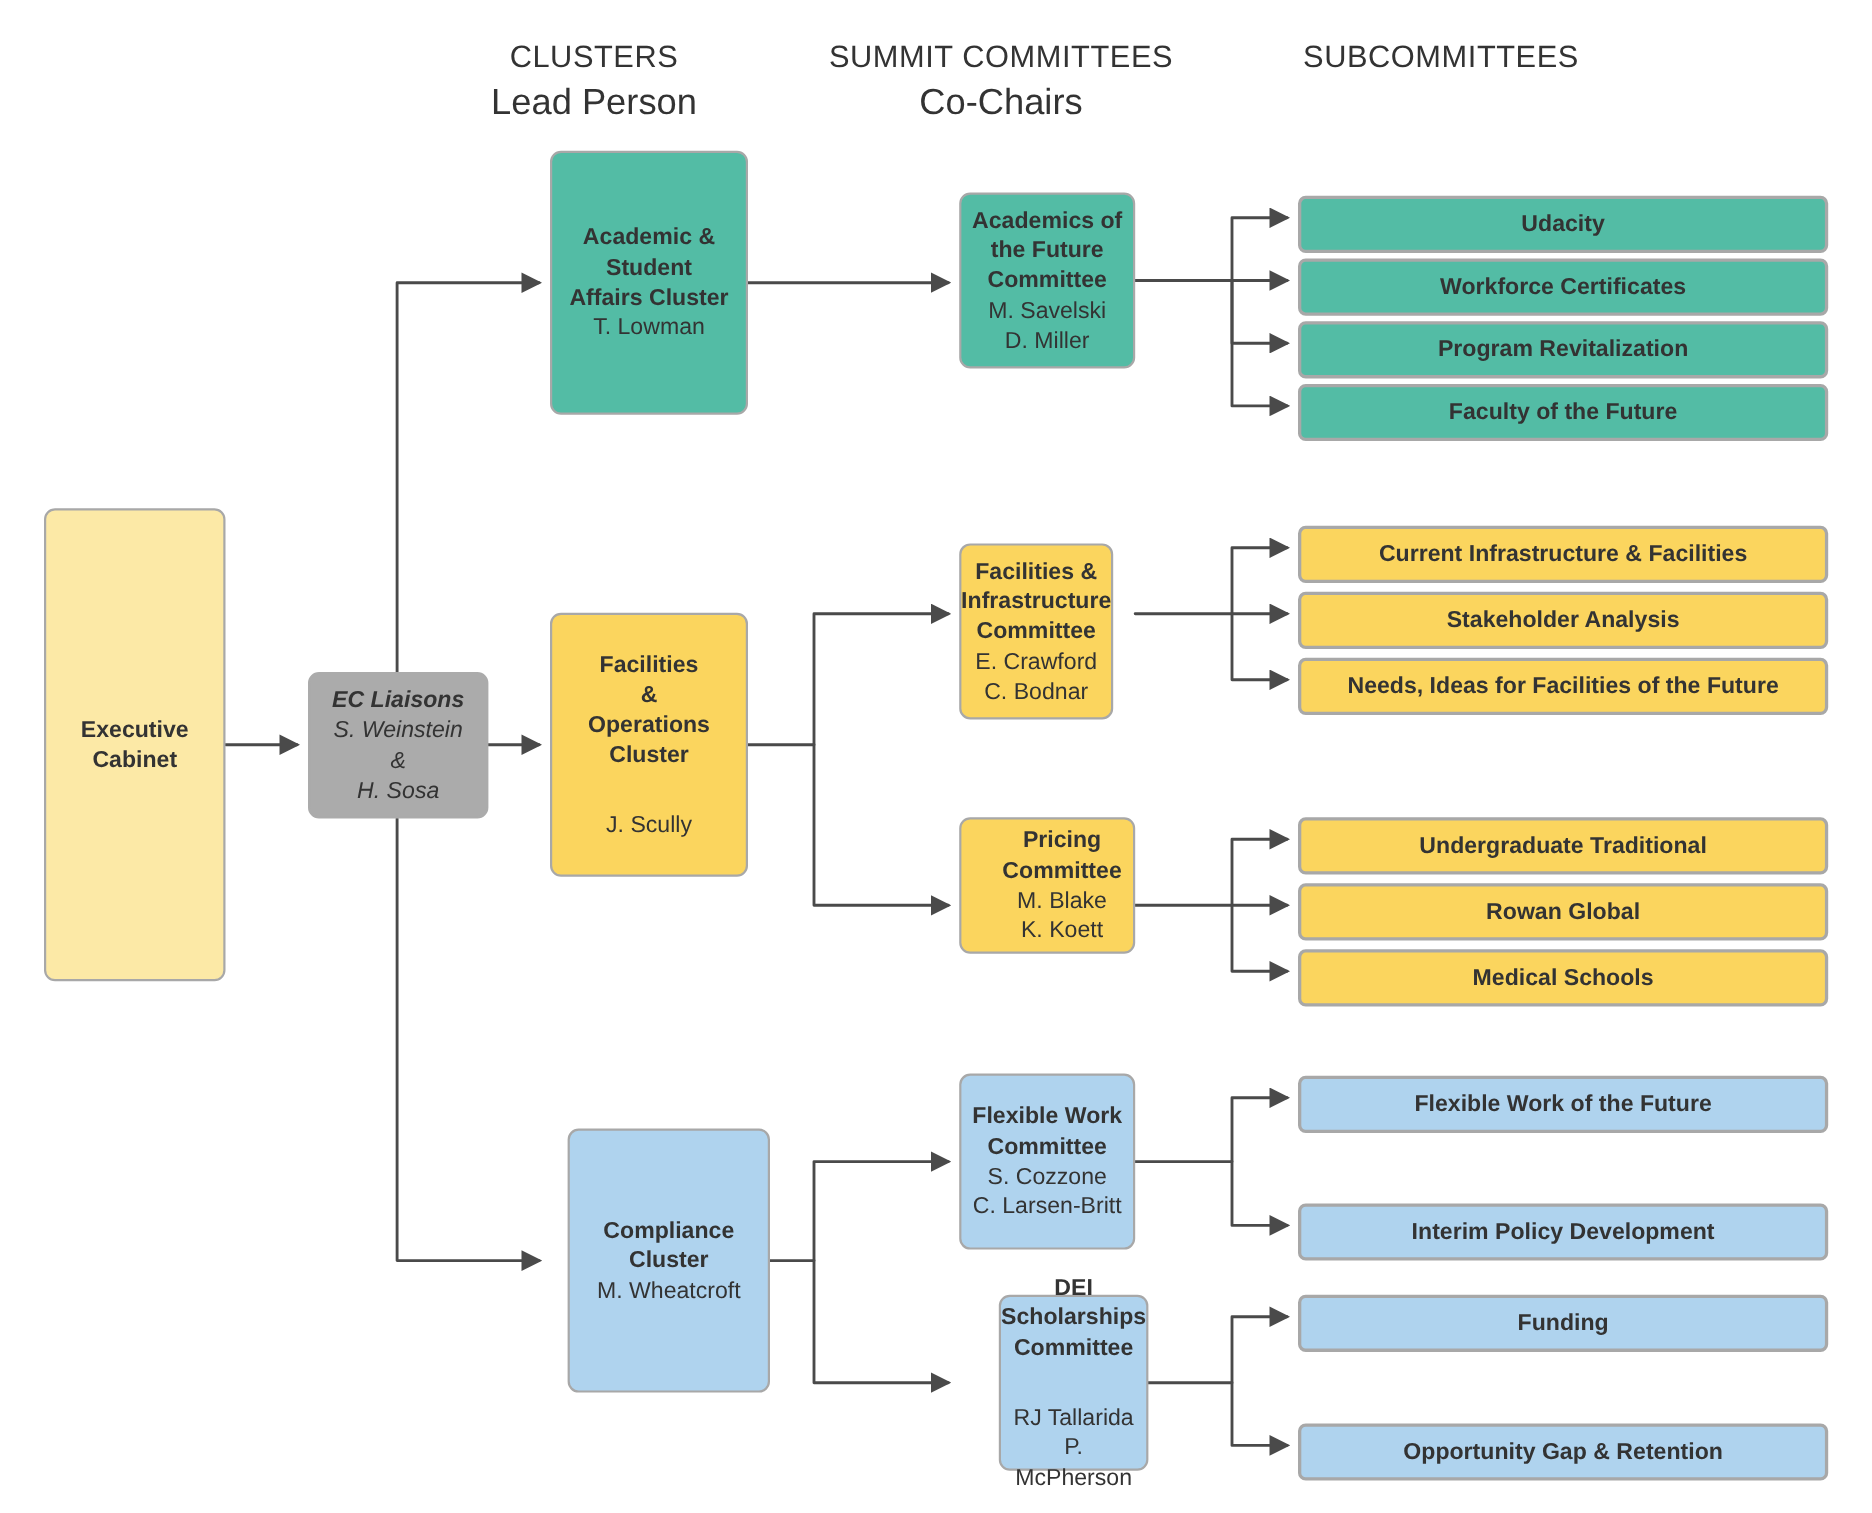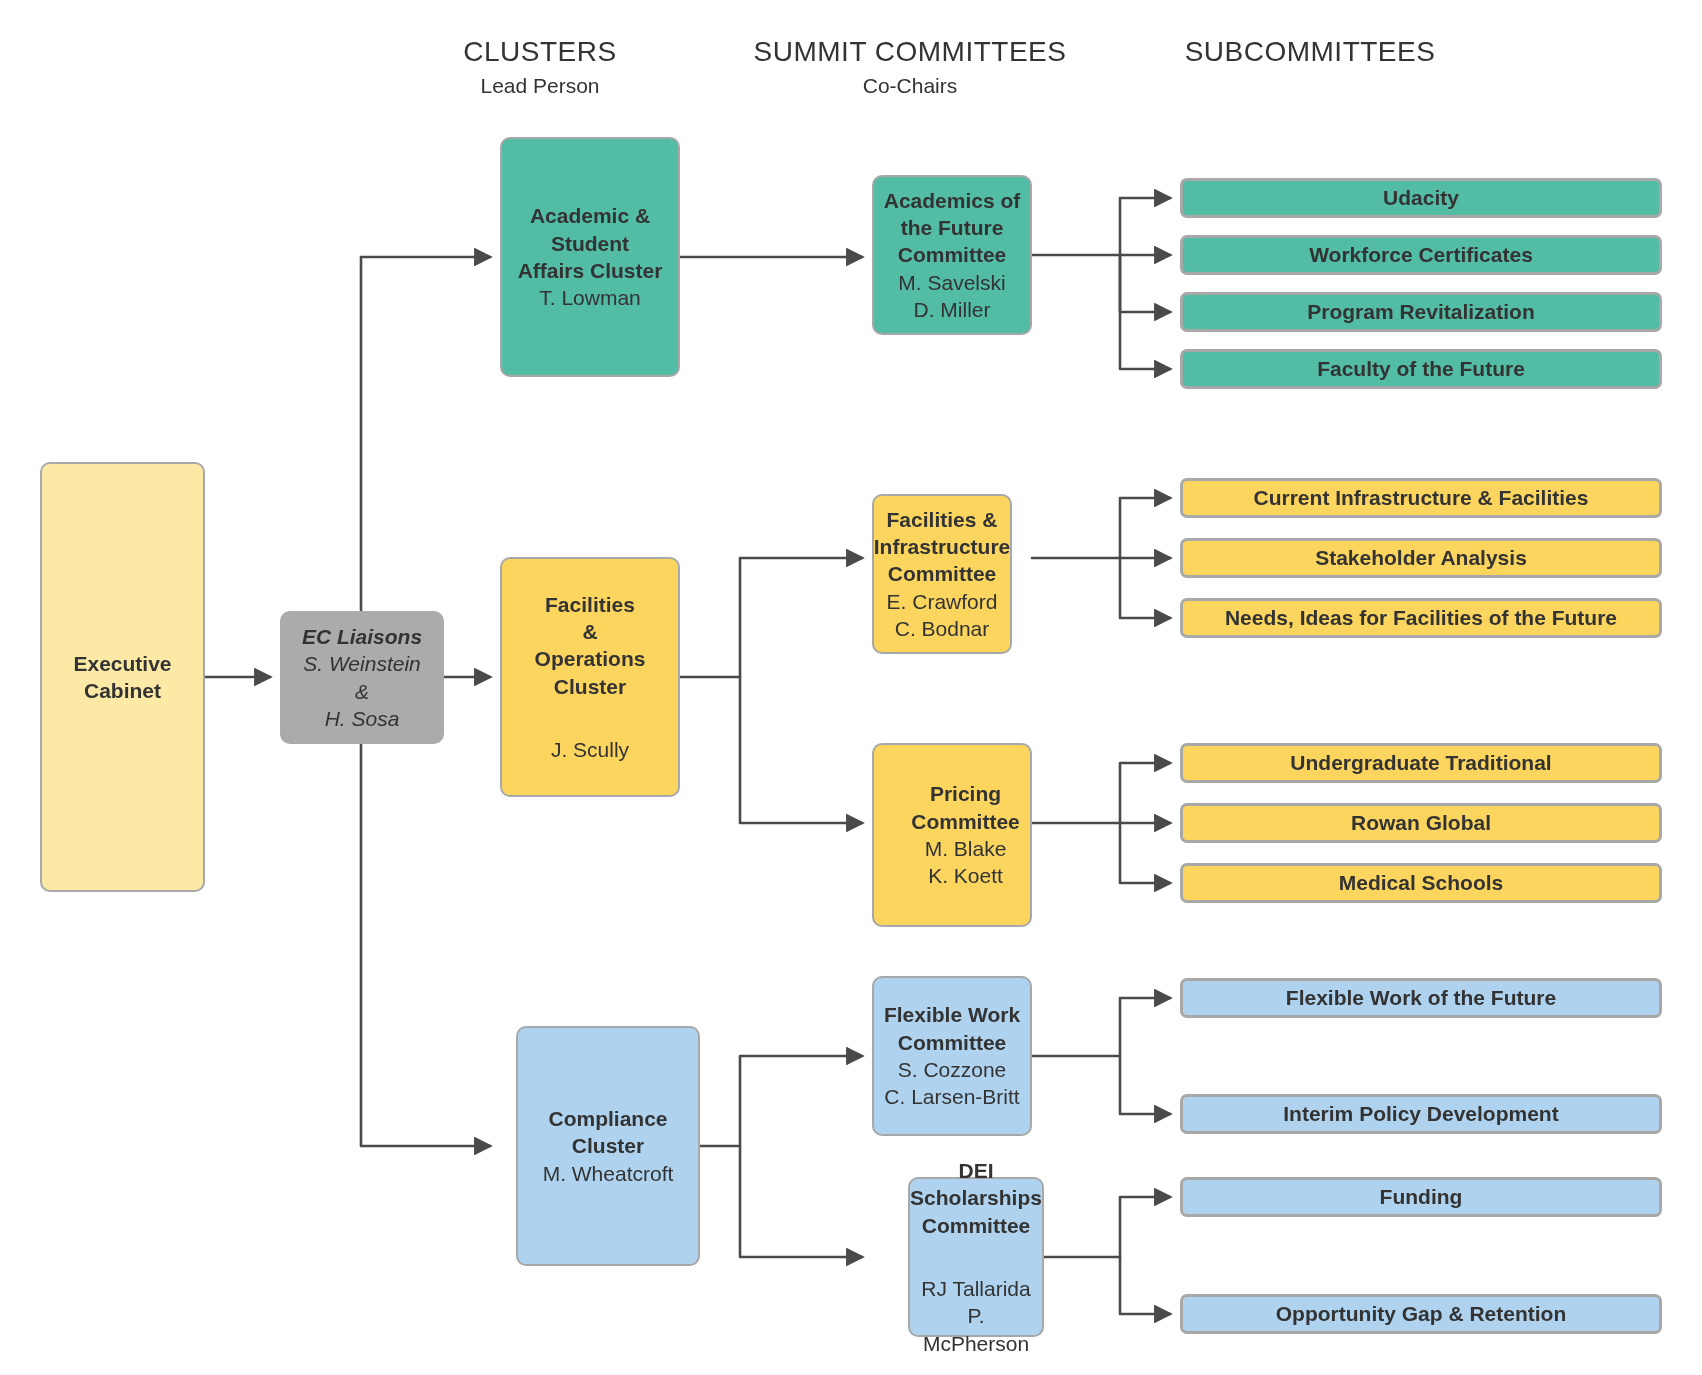--- a/index.html
+++ b/index.html
@@ -7,37 +7,37 @@
     --gray:#ABABAB; --line:#4A4A4A; --text:#333333; --border:#A8A8A8;
   }
   html,body{margin:0;padding:0;background:#FFFFFF;}
   .canvas{
     position:relative; width:1702px; height:1375px; background:#FFFFFF;
     font-family:"Liberation Sans", sans-serif; color:var(--text);
   }
   svg.wires{position:absolute;left:0;top:0;z-index:1;}
   .col-header{position:absolute; text-align:center; z-index:2;}
   .col-header .hd-title{font-size:28px;font-weight:normal;letter-spacing:.5px;}
-  .col-header .hd-sub{font-size:21px;margin-top:6px;}
+  .col-header .hd-sub{font-size:33px;margin-top:6px;}
   .node{
     position:absolute; z-index:3; box-sizing:border-box;
     display:flex; flex-direction:column; align-items:center; justify-content:center;
     text-align:center; border-radius:10px; border:2px solid var(--border);
     padding:6px 8px;
   }
   .node .nm{font-size:21px;font-weight:bold;white-space:pre-line;line-height:1.3;}
   .node .person{font-size:21px;white-space:pre-line;line-height:1.3;}
   .theme-teal{background:var(--teal);}
   .theme-yellow{background:var(--yellow);}
   .theme-blue{background:var(--blue);}
   .theme-pale{background:var(--pale-yellow);}
   .theme-gray{background:var(--gray); border-color:var(--gray);}
   .bar{
     position:absolute; z-index:3; box-sizing:border-box;
-    left:1180px; width:482px; height:40px;
+    left:1180px; width:482px; height:52px;
     display:flex; align-items:center; justify-content:center;
     border-radius:7px; border:3px solid var(--border);
     font-size:21px; font-weight:bold; text-align:center;
   }
 </style>
 </head>
 <body>
 
 <div class="canvas">
 
@@ -134,21 +134,21 @@
     <div class="person">M. Savelski
 D. Miller</div>
   </div>
   <div class="node theme-yellow" style="left:872px;top:494px;width:140px;height:160px;align-items:center;">
     <div class="nm">Facilities &amp;
 Infrastructure
 Committee</div>
     <div class="person">E. Crawford
 C. Bodnar</div>
   </div>
-  <div class="node theme-yellow" style="left:872px;top:743px;width:160px;height:184px;padding-left:35px;">
+  <div class="node theme-yellow" style="left:872px;top:743px;width:160px;height:124px;padding-left:35px;">
     <div class="nm">Pricing
 Committee</div>
     <div class="person">M. Blake
 K. Koett</div>
   </div>
   <div class="node theme-blue" style="left:872px;top:976px;width:160px;height:160px;">
     <div class="nm">Flexible Work
 Committee</div>
     <div class="person">S. Cozzone
 C. Larsen-Britt</div>

